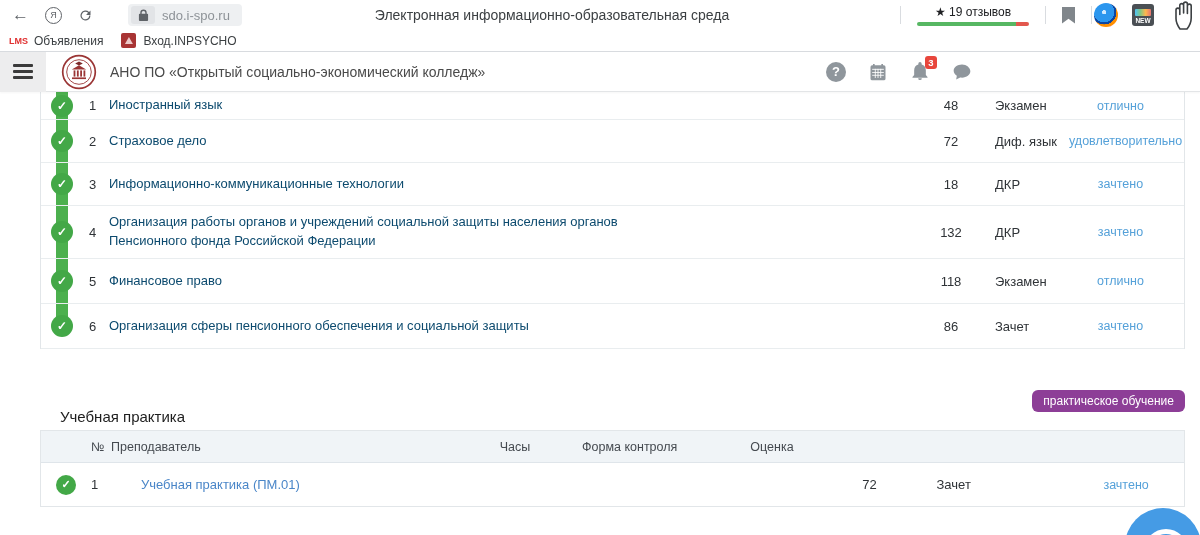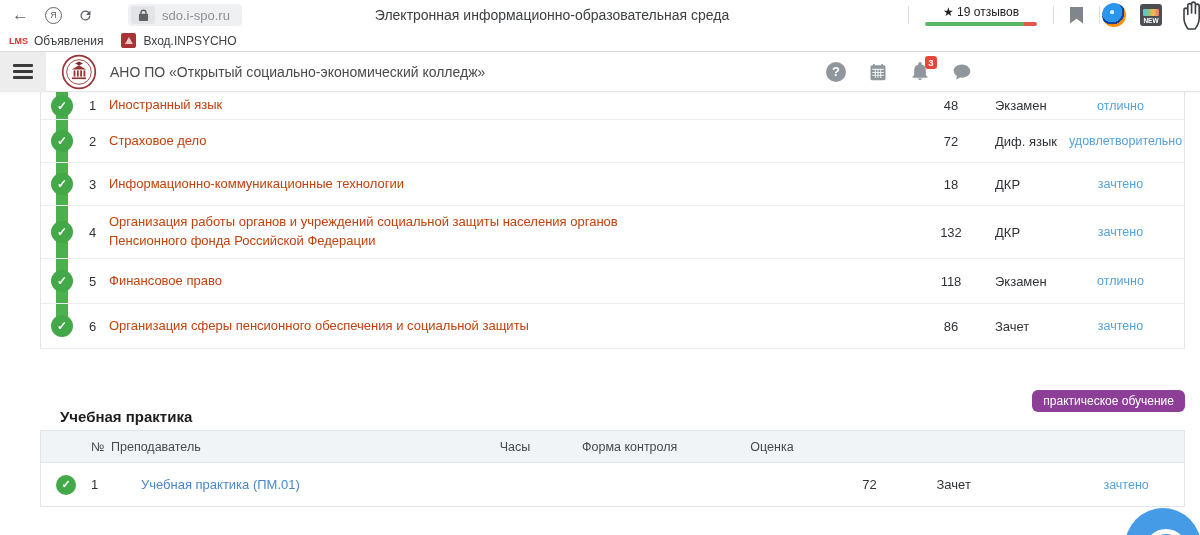--- a/index.html
+++ b/index.html
@@ -18,21 +18,21 @@
     display:flex; align-items:center; justify-content:center;
     font-size:9px; color:#5f6368; margin-right:16px; }
   .refresh-wrap { margin-right:16px; display:flex; align-items:center; }
   .url-pill { display:flex; align-items:center; gap:7px; background:#eef0f2;
     border-radius:4px; height:22px; padding:0 12px 0 3px;margin-left:19px; }
   .lock-chip { background:#e2e4e7; border-radius:3px; width:24px; height:18px;
     display:flex; align-items:center; justify-content:center; }
   .url-text { color:#8d9297; font-size:13px; }
   .page-title { position:absolute; left:46%; top:50%; transform:translate(-50%,-50%);
     font-size:14px; color:#3c4043; white-space:nowrap; }
-  .chrome-right { position:absolute; right:4px; top:0; height:30px; display:flex; align-items:center; }
+  .chrome-right { position:absolute; right:12px; top:0; height:30px; display:flex; align-items:center; }
   .reviews { display:flex; flex-direction:column; align-items:center; padding:0 16px; }
   .reviews-label { font-size:12px; color:#202124; white-space:nowrap; }
   .reviews-bar { width:112px; height:4px; border-radius:2px; margin-top:3px;
     background:linear-gradient(to right,#57b763 0 88%, #e2574d 88% 100%); }
   .chrome-sep { width:1px; height:18px; background:#d9dce0; }
   .flag-bookmark { width:13px; height:17px; background:#80868b; margin:0 16px;
     clip-path:polygon(0 0,100% 0,100% 100%,50% 72%,0 100%); }
   .ext-circle { width:24px; height:24px; border-radius:50%; margin:0 14px 0 2px;
     background:radial-gradient(circle at 42% 38%, #cfe9ff 0 10%, #2b96ee 11% 50%,
       #0d47a1 51% 60%, #ff8f00 61% 76%, #e91e63 77% 100%); }
@@ -77,30 +77,30 @@
   .h28{height:28px;} .h43{height:43px;} .h53{height:53px;} .h45{height:45px;}
   .c-row::before { content:''; position:absolute; left:15px; top:0; bottom:0; width:12px;
     background:#4cb04e; z-index:1; }
   .c-row.tl-end::before { bottom:auto; height:50%; }
   .check-badge { position:absolute; left:10px; top:50%; transform:translateY(-50%);
     width:22px; height:22px; border-radius:50%; background:#43a847; color:#fff;
     font-size:12px; font-weight:bold; display:flex; align-items:center; justify-content:center;
     z-index:2; }
   .cl-num  { margin-left:48px; width:16px; font-size:13px; z-index:2; }
   .cl-name { width:632px; padding:0 45px 0 4px; font-size:13px; line-height:1.45; }
-  .cl-name a { color:#c2410c; }
+  .cl-name a { color:#0c4a6e; }
   .cl-hours { margin-left:184px; width:60px; text-align:center; font-size:13px; }
   .cl-form  { width:88px; padding-left:14px; font-size:13px; }
   .cl-grade { width:103px; text-align:center; font-size:12.5px; }
   .grade-link { color:#55a1d9; }
 
   
   .section-row { position:absolute; top:376px; left:40px; width:1145px;
     display:flex; align-items:center; }
-  .section-title { font-weight:bold; font-size:15px; color:#1e1e1e; margin-left:20px;margin-top:32px; }
+  .section-title { font-weight:normal; font-size:15px; color:#1e1e1e; margin-left:20px;margin-top:32px; }
   .practice-badge { margin-left:auto; background:#8d3e97; color:#fff; font-size:12px;
     padding:4px 11px; border-radius:6px;text-align:center; }
 
   
   .panel2 { position:absolute; top:430px; left:40px; width:1145px;
     border:1px solid #e2e6e9; background:#fff; }
   .p2-head { display:flex; align-items:center; height:32px; background:#f0f4f7;
     border-bottom:1px solid #dfe5ea; font-size:12.5px; color:#454a50; }
   .p2-row { position:relative; display:flex; align-items:center; height:43px; font-size:13px; }
   .p2-row .check-badge { width:20px; height:20px; left:15px; font-size:11px; }

